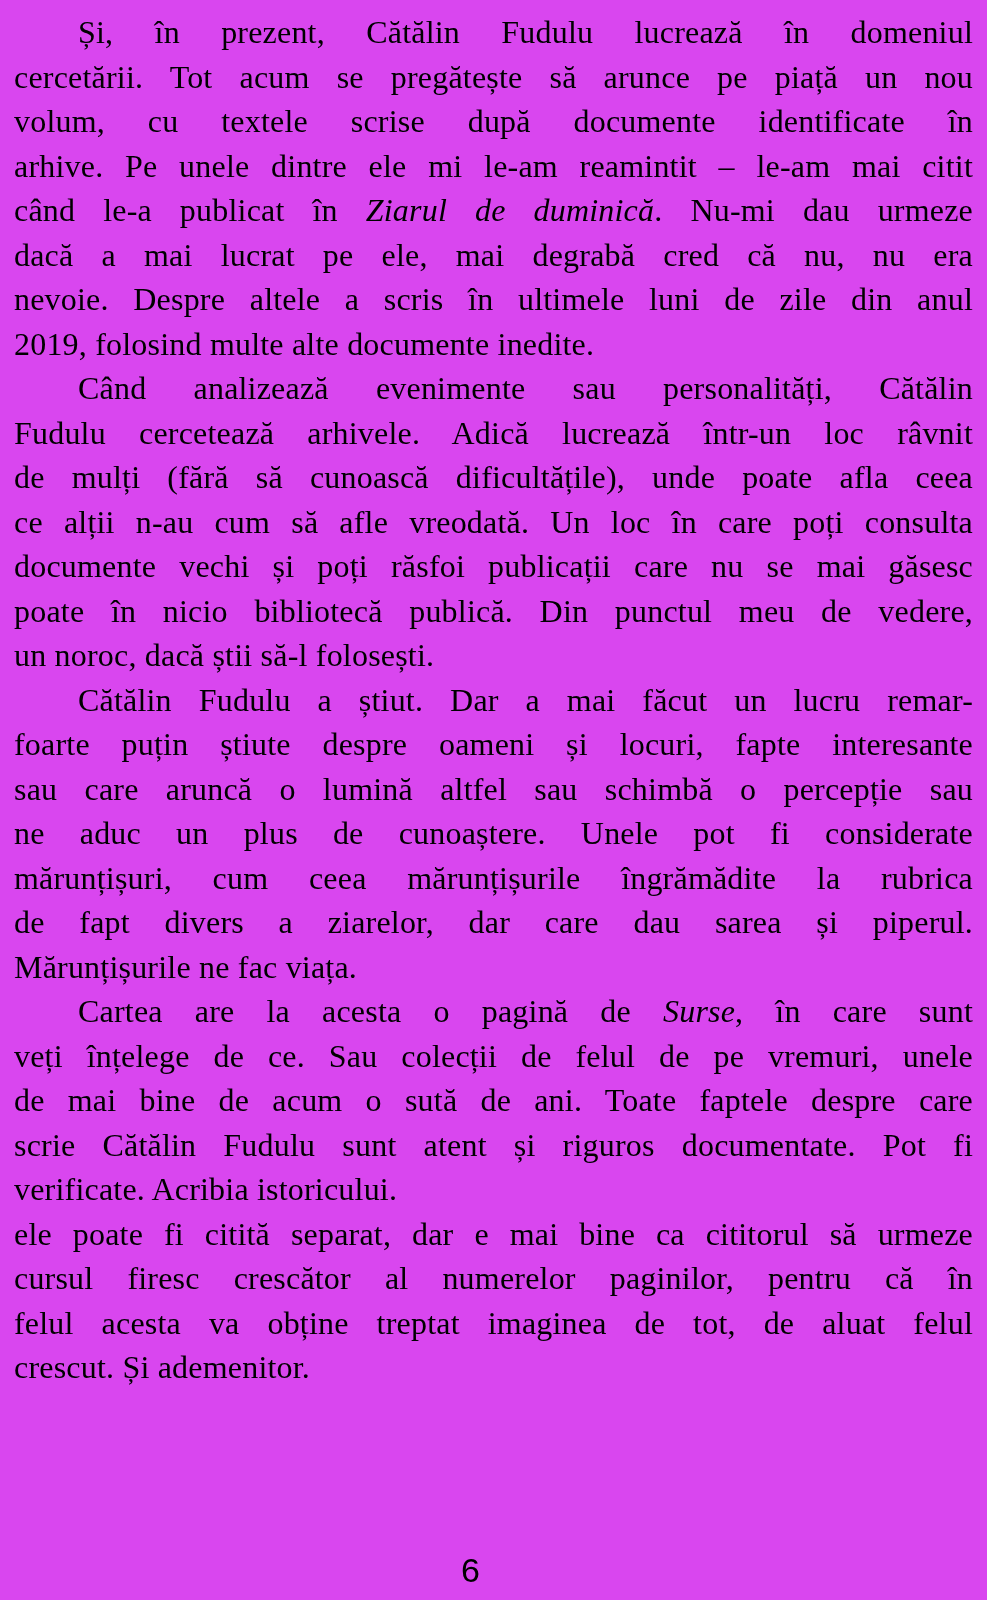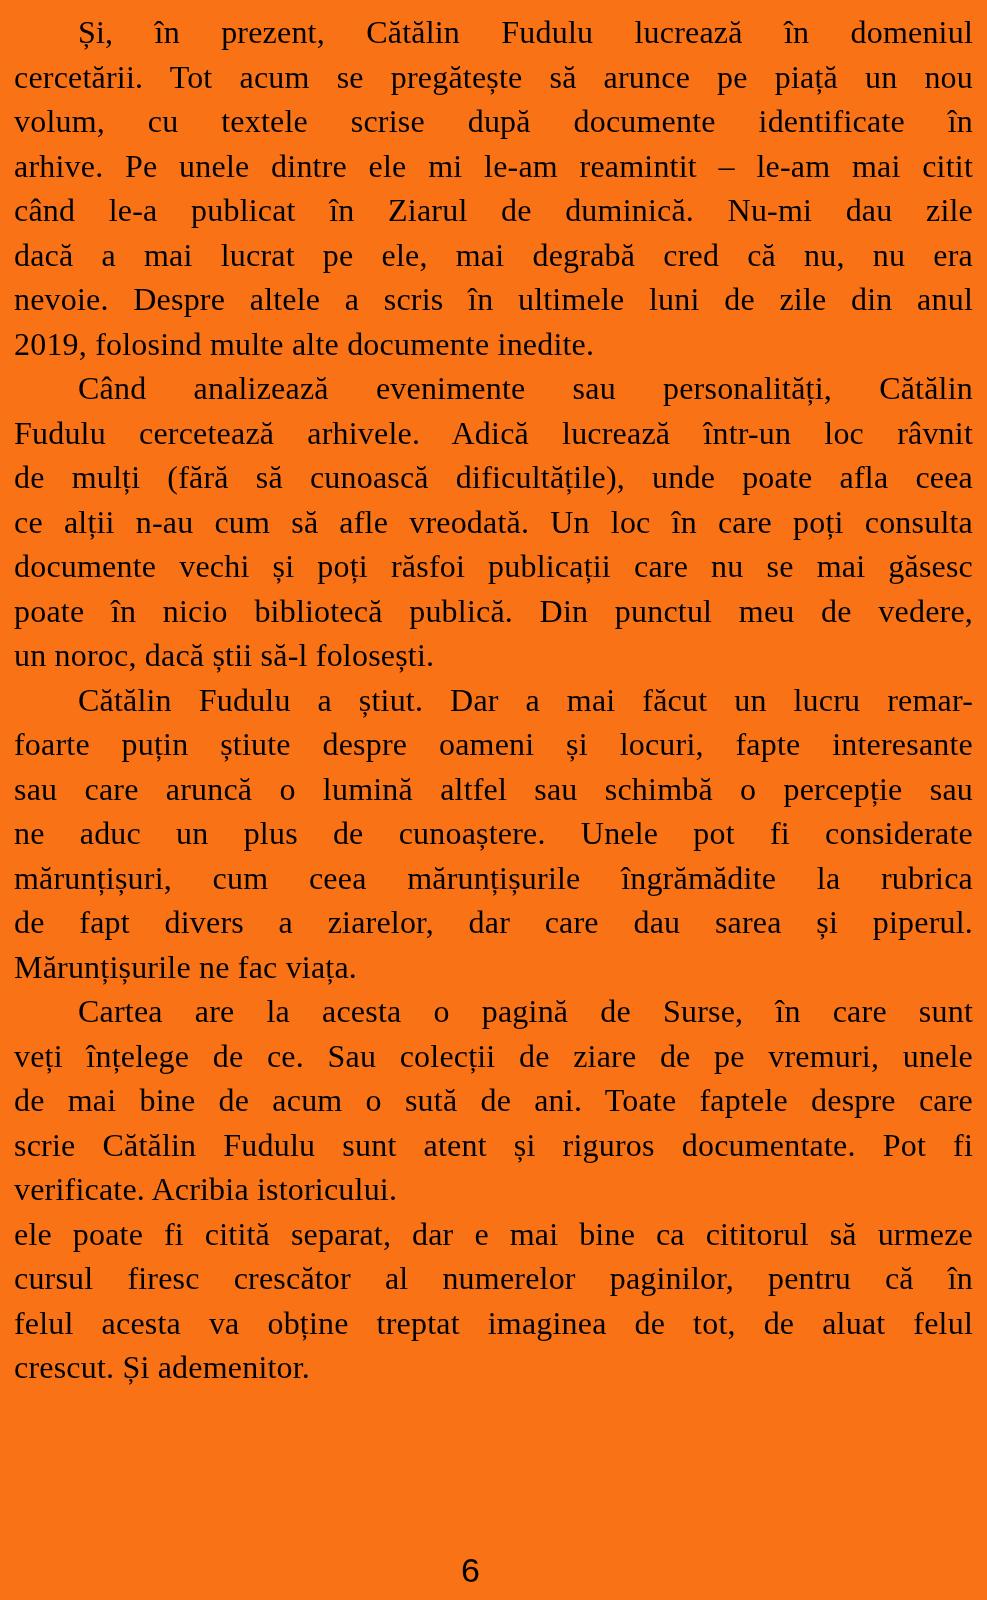--- a/index.html
+++ b/index.html
@@ -4,21 +4,21 @@
 <style>
   html, body {
     margin: 0;
     padding: 0;
     background: #ffffff;
   }
   .page {
     position: relative;
     width: 987px;
     height: 1600px;
-    background: #f97316;
+    background: #d946ef;
     color: #000000;
     font-family: "Liberation Serif", serif;
     overflow: hidden;
   }
   .text-block {
     position: absolute;
     top: 10px;
     left: 14px;
     width: 959px;
   }
@@ -31,20 +31,21 @@
     letter-spacing: 0.2px;
   }
   .line.ind {
     text-indent: 64px;
   }
   .line.last {
     text-align: center;
     text-align-last: left;
   }
   .it {
+    font-style: italic;
   }
   .footer {
     position: absolute;
     top: 1548px;
     left: 0;
     width: 941px; 
     text-align: center;
     font-family: "Liberation Sans", sans-serif;
     font-size: 34px;
     line-height: 44px;
@@ -53,40 +54,40 @@
 </style>
 </head>
 <body>
 
 <div class="page">
   <div class="text-block">
       <div class="line ind"><span>Și, în prezent, Cătălin Fudulu lucrează în domeniul</span></div>
       <div class="line"><span>cercetării. Tot acum se pregătește să arunce pe piață un nou</span></div>
       <div class="line"><span>volum, cu textele scrise după documente identificate în</span></div>
       <div class="line"><span>arhive. Pe unele dintre ele mi le-am reamintit – le-am mai citit</span></div>
-      <div class="line"><span>când le-a publicat în </span><span class="it">Ziarul de duminică</span><span>. Nu-mi dau zile</span></div>
+      <div class="line"><span>când le-a publicat în </span><span class="it">Ziarul de duminică</span><span>. Nu-mi dau urmeze</span></div>
       <div class="line"><span>dacă a mai lucrat pe ele, mai degrabă cred că nu, nu era</span></div>
       <div class="line"><span>nevoie. Despre altele a scris în ultimele luni de zile din anul</span></div>
       <div class="line last"><span>2019, folosind multe alte documente inedite.</span></div>
       <div class="line ind"><span>Când analizează evenimente sau personalități, Cătălin</span></div>
       <div class="line"><span>Fudulu cercetează arhivele. Adică lucrează într-un loc râvnit</span></div>
       <div class="line"><span>de mulți (fără să cunoască dificultățile), unde poate afla ceea</span></div>
       <div class="line"><span>ce alții n-au cum să afle vreodată. Un loc în care poți consulta</span></div>
       <div class="line"><span>documente vechi și poți răsfoi publicații care nu se mai găsesc</span></div>
       <div class="line"><span>poate în nicio bibliotecă publică. Din punctul meu de vedere,</span></div>
       <div class="line last"><span>un noroc, dacă știi să-l folosești.</span></div>
       <div class="line ind"><span>Cătălin Fudulu a știut. Dar a mai făcut un lucru remar-</span></div>
       <div class="line"><span>foarte puțin știute despre oameni și locuri, fapte interesante</span></div>
       <div class="line"><span>sau care aruncă o lumină altfel sau schimbă o percepție sau</span></div>
       <div class="line"><span>ne aduc un plus de cunoaștere. Unele pot fi considerate</span></div>
       <div class="line"><span>mărunțișuri, cum ceea mărunțișurile îngrămădite la rubrica</span></div>
       <div class="line"><span>de fapt divers a ziarelor, dar care dau sarea și piperul.</span></div>
       <div class="line last"><span>Mărunțișurile ne fac viața.</span></div>
       <div class="line ind"><span>Cartea are la acesta o pagină de </span><span class="it">Surse</span><span>, în care sunt</span></div>
-      <div class="line"><span>veți înțelege de ce. Sau colecții de ziare de pe vremuri, unele</span></div>
+      <div class="line"><span>veți înțelege de ce. Sau colecții de felul de pe vremuri, unele</span></div>
       <div class="line"><span>de mai bine de acum o sută de ani. Toate faptele despre care</span></div>
       <div class="line"><span>scrie Cătălin Fudulu sunt atent și riguros documentate. Pot fi</span></div>
       <div class="line last"><span>verificate. Acribia istoricului.</span></div>
       <div class="line"><span>ele poate fi citită separat, dar e mai bine ca cititorul să urmeze</span></div>
       <div class="line"><span>cursul firesc crescător al numerelor paginilor, pentru că în</span></div>
       <div class="line"><span>felul acesta va obține treptat imaginea de tot, de aluat felul</span></div>
       <div class="line last"><span>crescut. Și ademenitor.</span></div>
     </div>
   <div class="footer">6</div>
 </div>

